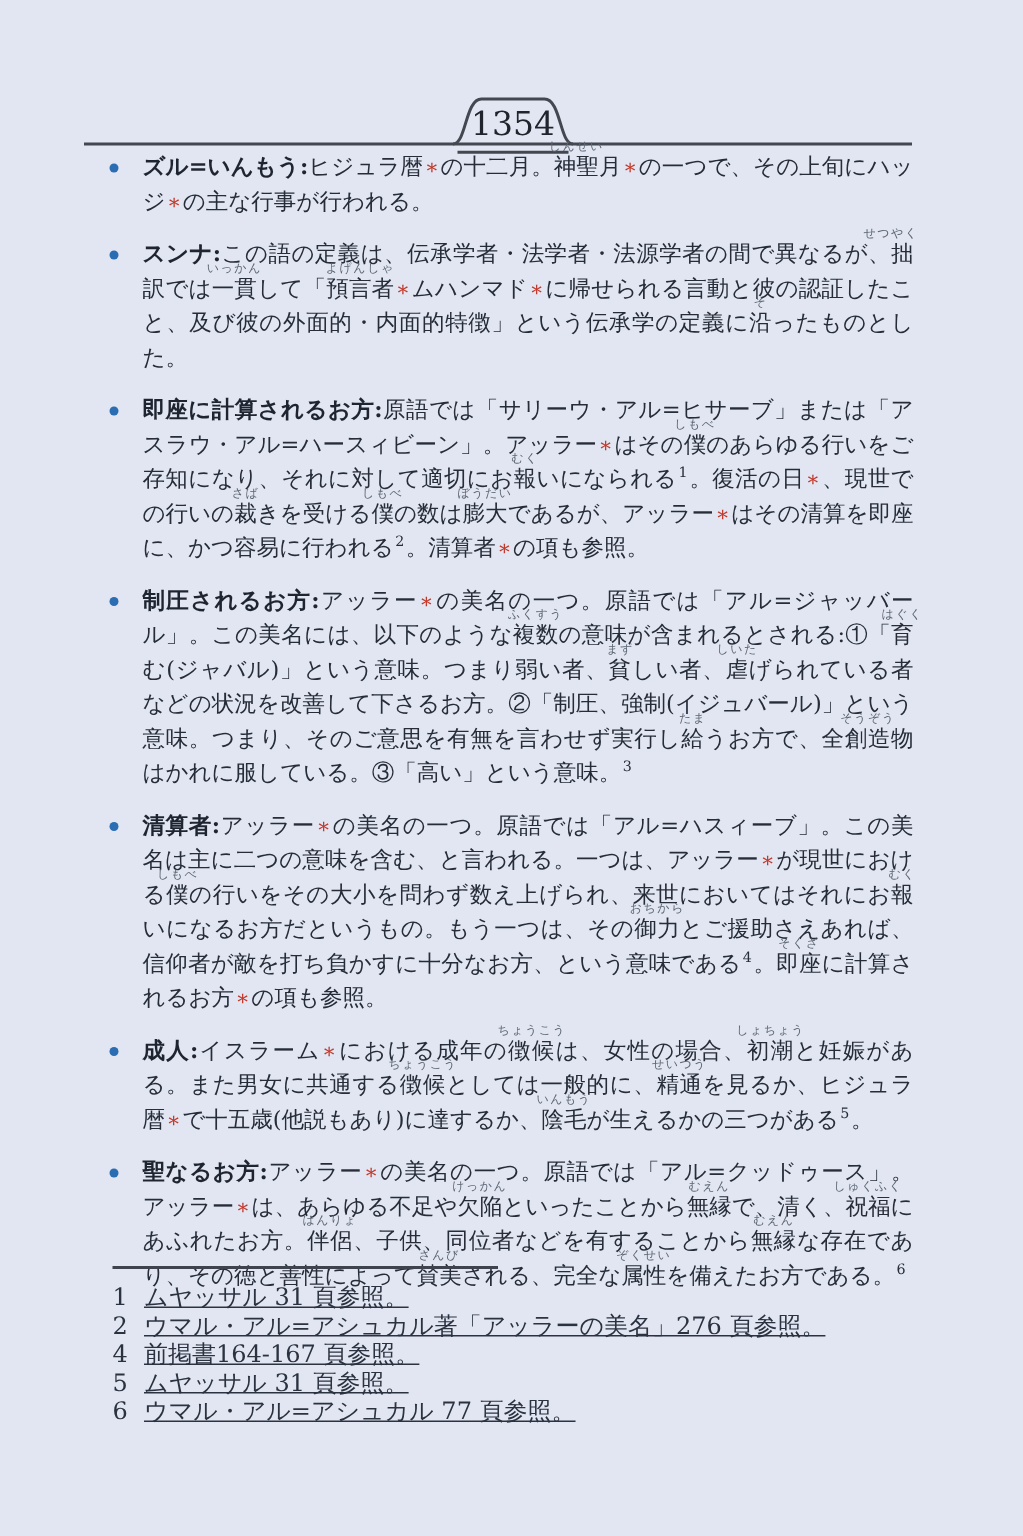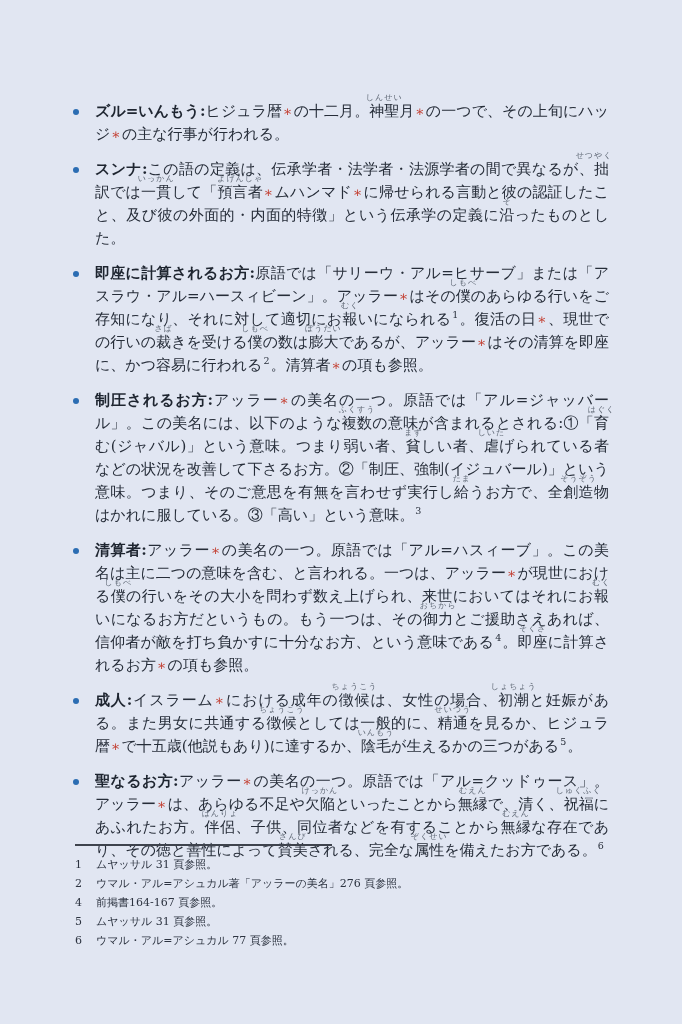--- a/index.html
+++ b/index.html
@@ -39,28 +39,36 @@
   .rt{
     position:absolute;left:50%;top:-8px;transform:translateX(-50%);
     font-size:8px;line-height:1;color:#5d6673;
     white-space:nowrap;letter-spacing:1px;
   }
   .star{color:#c2392b;font-size:14px;line-height:0;margin:0 1px;}
   sup.fnref{font-size:9.5px;vertical-align:6px;line-height:0;margin:0 1px;}
   
   .footnotes{position:absolute;left:75px;top:844px;width:533px;}
   .fn-divider{width:257px;border-top:2.5px solid #3e434d;margin:0 0 9px 0;}
-  .fn{font-size:11px;line-height:19px;color:#2c3340;margin:0;}
+  .fn{font-size:16px;line-height:19px;color:#2c3340;margin:0;text-decoration:underline;}
   .fn-num{display:inline-block;width:21px;}
 </style>
 </head>
 <body>
 
 <div class="page">
 
+  <header class="pagehead">
+    <svg width="552" height="56" viewBox="0 0 552 56">
+      <line x1="0" y1="44" x2="552" y2="44" stroke="#43474f" stroke-width="2"></line>
+      <path d="M246 44 C255 44 254 14 265 14 L307 14 C318 14 317 44 326 44" fill="none" stroke="#43474f" stroke-width="2"></path>
+      <line x1="249" y1="49.5" x2="323" y2="49.5" stroke="#43474f" stroke-width="2"></line>
+      <text x="286" y="38" text-anchor="middle">1354</text>
+    </svg>
+  </header>
 
   <main class="content">
       <div class="entry">
         <span class="bullet"></span>
         <p class="body"><span class="term">ズル=いんもう:</span>ヒジュラ暦<span class="star">∗</span>の十二月。<span class="rb">神聖<span class="rt">しんせい</span></span>月<span class="star">∗</span>の一つで、その上旬にハッジ<span class="star">∗</span>の主な行事が行われる。</p>
       </div>
       <div class="entry">
         <span class="bullet"></span>
         <p class="body"><span class="term">スンナ:</span>この語の定義は、伝承学者・法学者・法源学者の間で異なるが、<span class="rb">拙訳<span class="rt">せつやく</span></span>では<span class="rb">一貫<span class="rt">いっかん</span></span>して「<span class="rb">預言者<span class="rt">よげんしゃ</span></span><span class="star">∗</span>ムハンマド<span class="star">∗</span>に帰せられる言動と彼の認証したこと、及び彼の外面的・内面的特徴」という伝承学の定義に<span class="rb">沿<span class="rt">そ</span></span>ったものとした。</p>
       </div>

